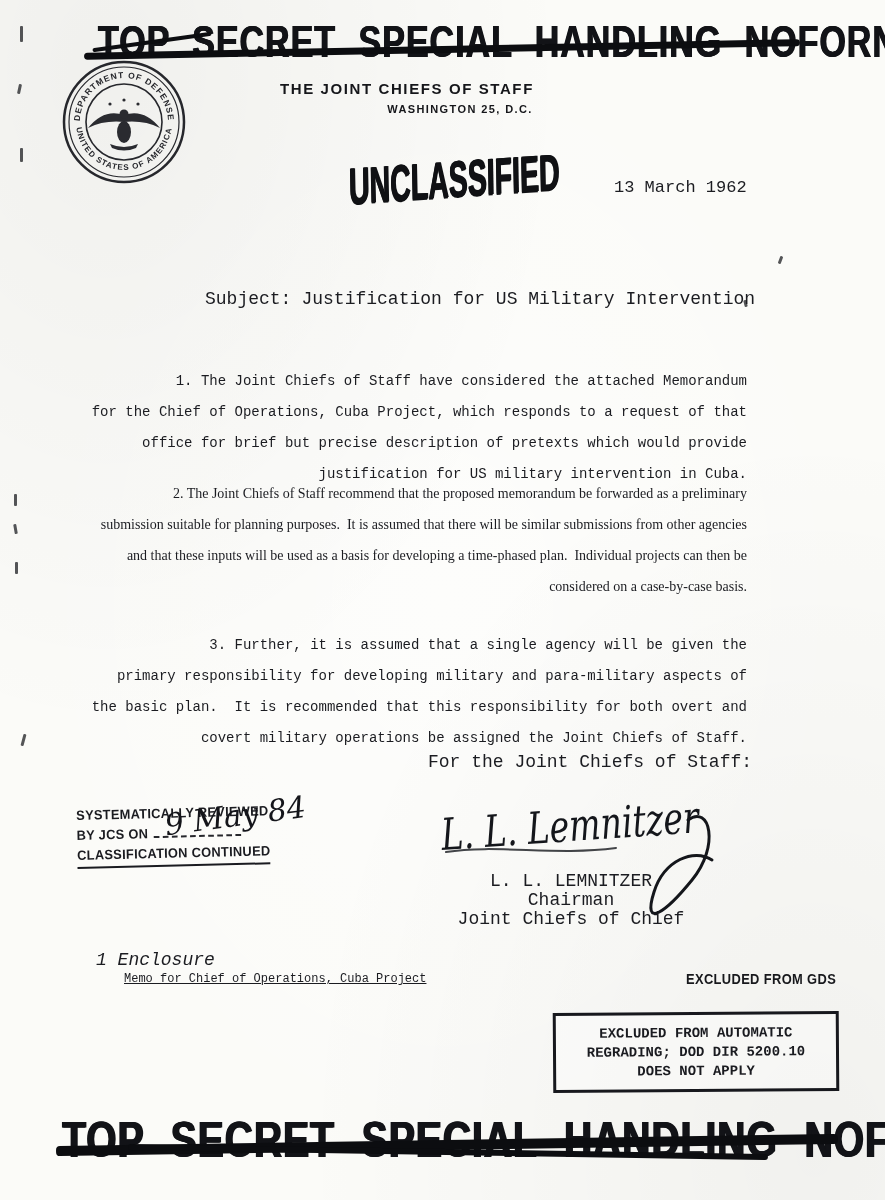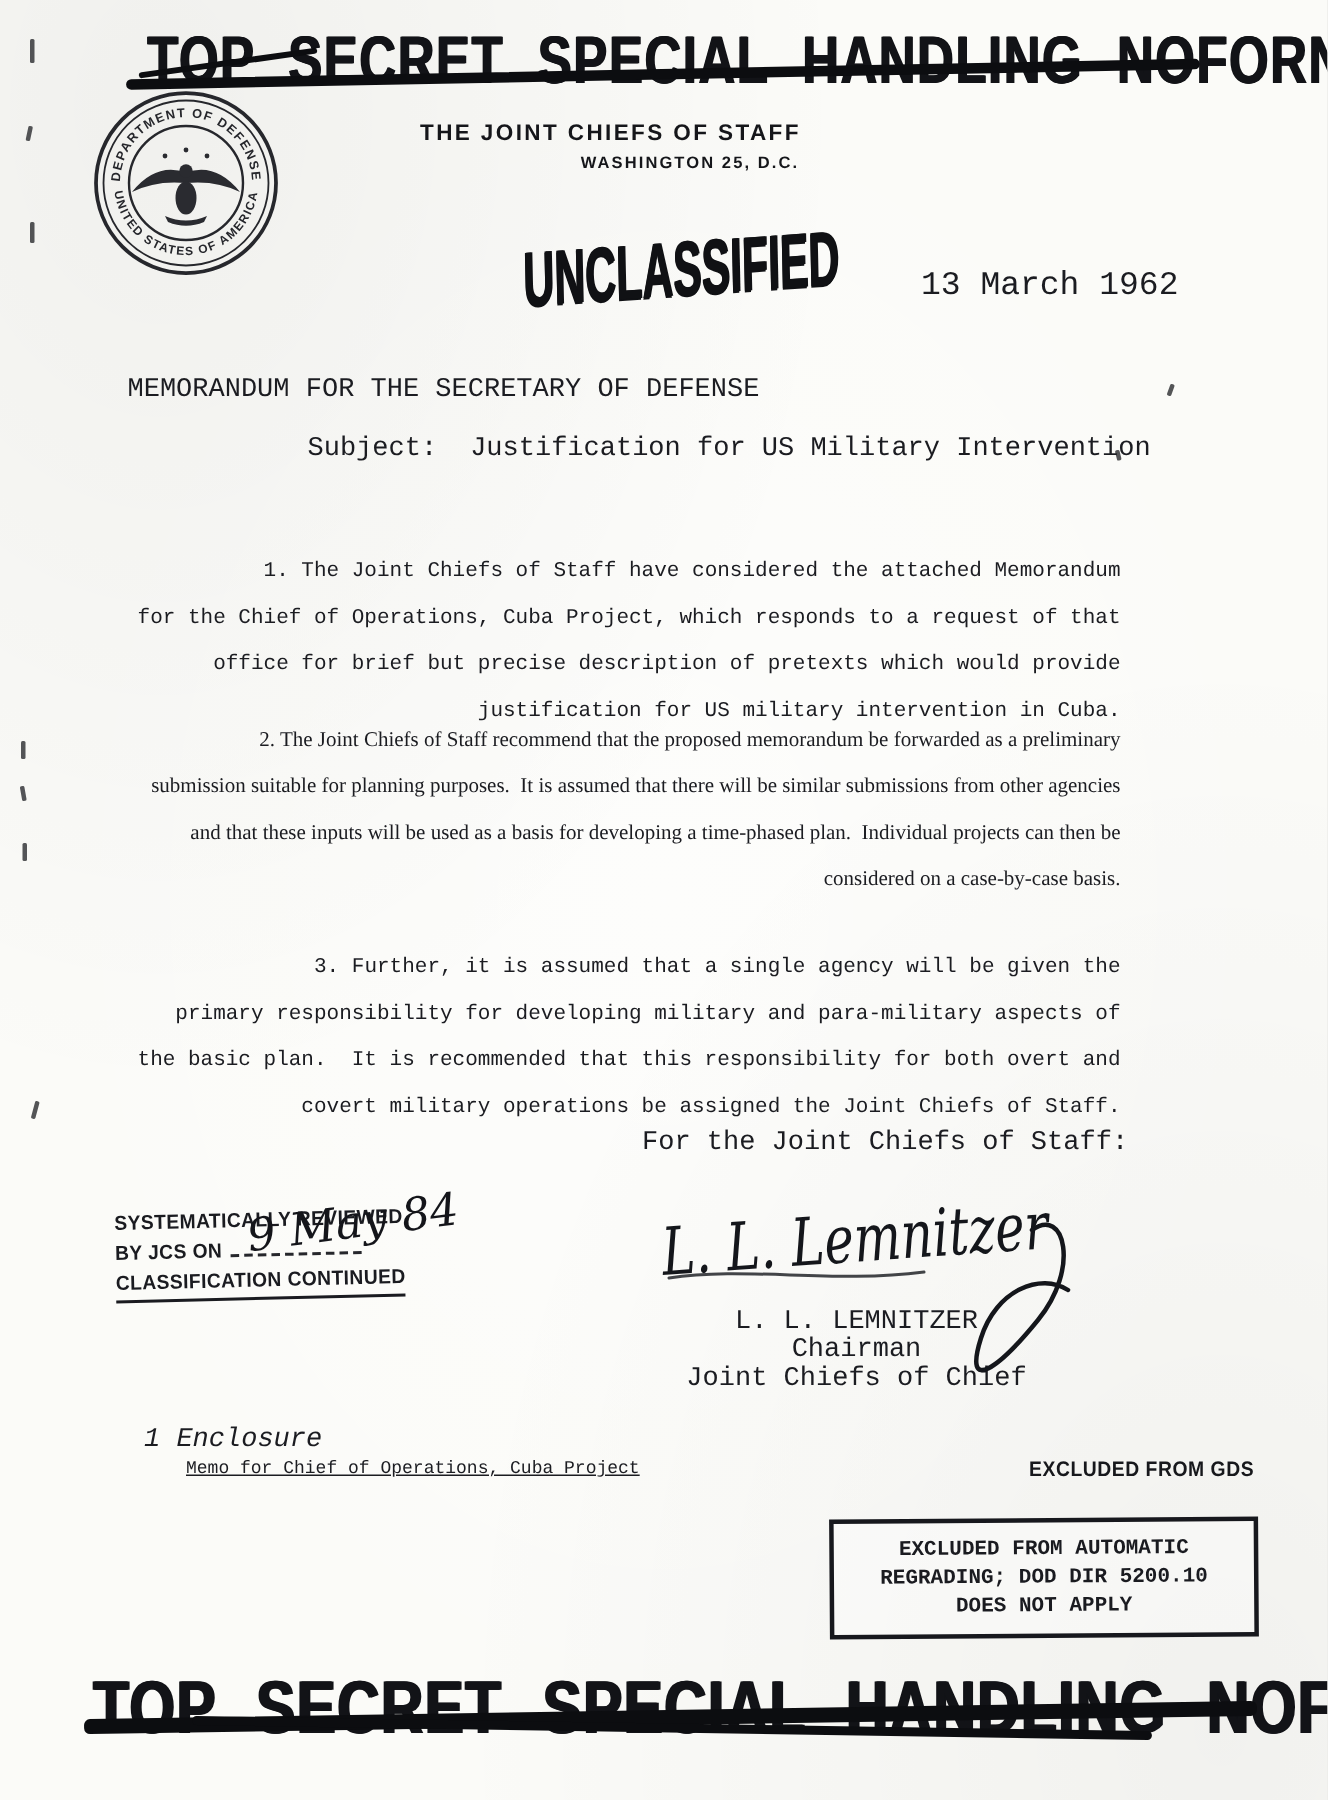--- a/index.html
+++ b/index.html
@@ -58,24 +58,24 @@
   .excluded-gds { left:686px; top:971px; font-family:"Liberation Sans",sans-serif; font-weight:bold;
     font-size:14px; letter-spacing:0.4px; transform:scaleX(0.92); transform-origin:left top; white-space:nowrap; }
   .regrading-box {
     left:553px; top:1012px; width:268px; border:3.5px solid #17181d; padding:9px 6px 8px 6px;
     text-align:center; font-family:"Liberation Mono","DejaVu Sans Mono",monospace;
     font-weight:bold; font-size:14px; line-height:19px; color:#1a1b20; background:rgba(255,255,255,0.35);
     transform:rotate(-0.4deg);
   }
 
   
-  .date-line { left:614px; top:178px; font-size:22px; }
+  .date-line { left:614px; top:178px; font-size:17px; }
   .memo-line { left:85px; top:250px; font-size:18px; white-space:nowrap; }
   .subject-block { left:205px; top:288px; font-size:18px; line-height:23px; display:flex; }
-  .subject-label { white-space:pre; margin-right:22px; }
+  .subject-label { white-space:pre; margin-right:10px; }
   .para { left:85px; width:662px; font-size:14px; line-height:31px; text-indent:58px; white-space:pre-wrap;text-align:right; }
   .para-1 { top:366px; }
   .para-2 { top:478px;font-family:Liberation Serif, serif; }
   .para-3 { top:630px; }
   .for-line { left:428px; top:752px; font-size:18px; white-space:nowrap; }
   .signed-block { left:443px; top:872px; width:256px; text-align:center; font-size:18px; line-height:19px; }
   .signed-block div { line-height:19px; }
   .enclosure-1 { left:96px;  top:950px; font-size:18px;font-style:italic; }
   .enclosure-2 { left:124px; top:972px; font-size:12px; white-space:nowrap;text-decoration:underline; }
 
@@ -120,21 +120,20 @@
         <circle cx="78" cy="46" r="1.6"></circle>
     </g>
   </svg>
 
   <div class="abs sans lh-org" data-interactable="false">THE JOINT CHIEFS OF STAFF</div>
   <div class="abs sans lh-city" data-interactable="false">WASHINGTON 25, D.C.</div>
 
   <div class="abs unclassified" data-interactable="false">UNCLASSIFIED</div>
   <div class="abs mono date-line" data-interactable="false">13 March 1962</div>
 
-  <div class="abs mono memo-line" data-interactable="false">MEMORANDUM FOR THE SECRETARY OF DEFENSE</div>
 
   <div class="abs mono subject-block" data-interactable="false">
     <span class="subject-label" data-interactable="false">Subject:</span>
     <span data-interactable="false">
       <div data-interactable="false">Justification for US Military Intervention</div>
     </span>
   </div>
 
   <div class="abs mono para para-1" data-interactable="false">1. The Joint Chiefs of Staff have considered the attached Memorandum for the Chief of Operations, Cuba Project, which responds to a request of that office for brief but precise description of pretexts which would provide justification for US military intervention in Cuba.</div>
   <div class="abs mono para para-2" data-interactable="false">2. The Joint Chiefs of Staff recommend that the proposed memorandum be forwarded as a preliminary submission suitable for planning purposes.  It is assumed that there will be similar submissions from other agencies and that these inputs will be used as a basis for developing a time-phased plan.  Individual projects can then be considered on a case-by-case basis.</div>

